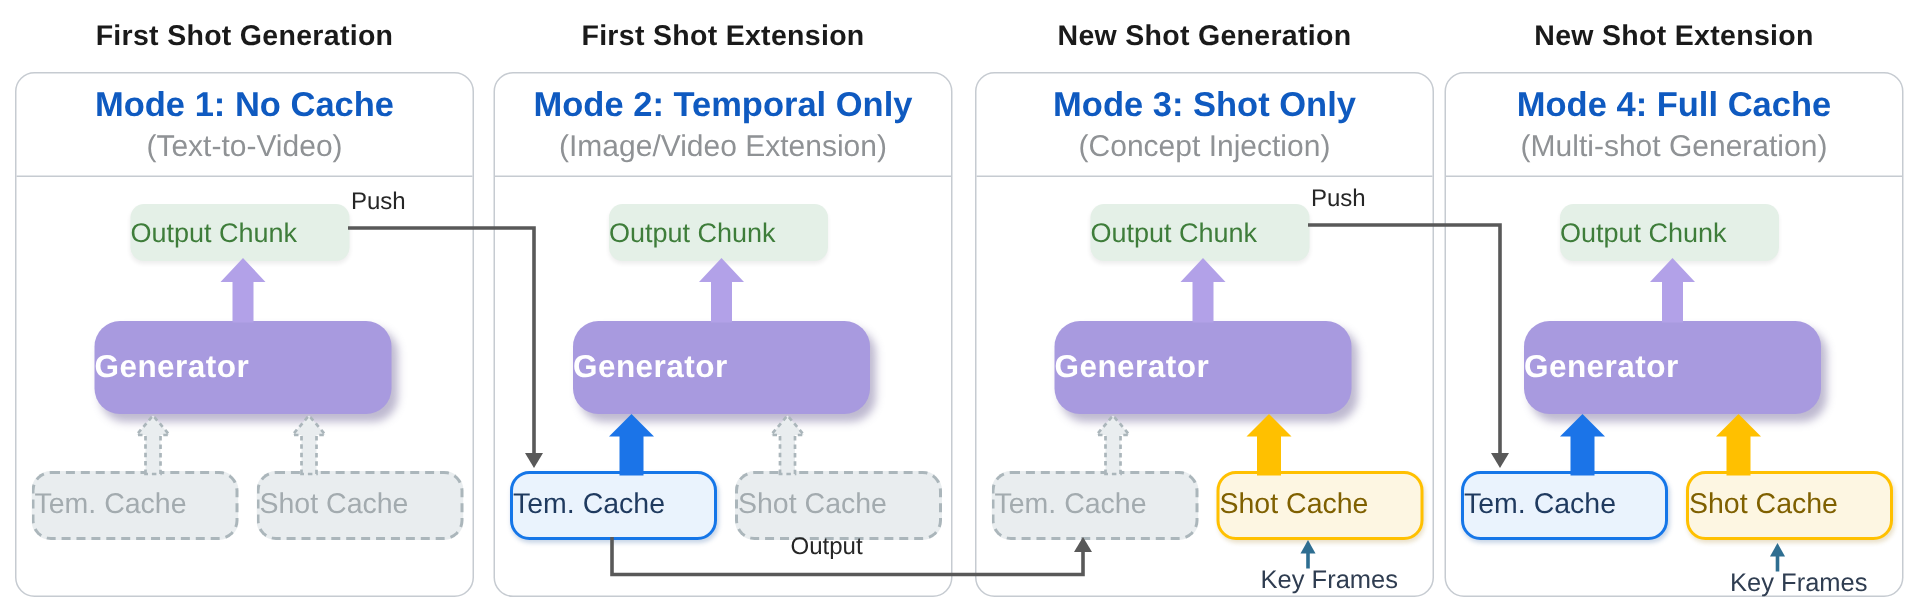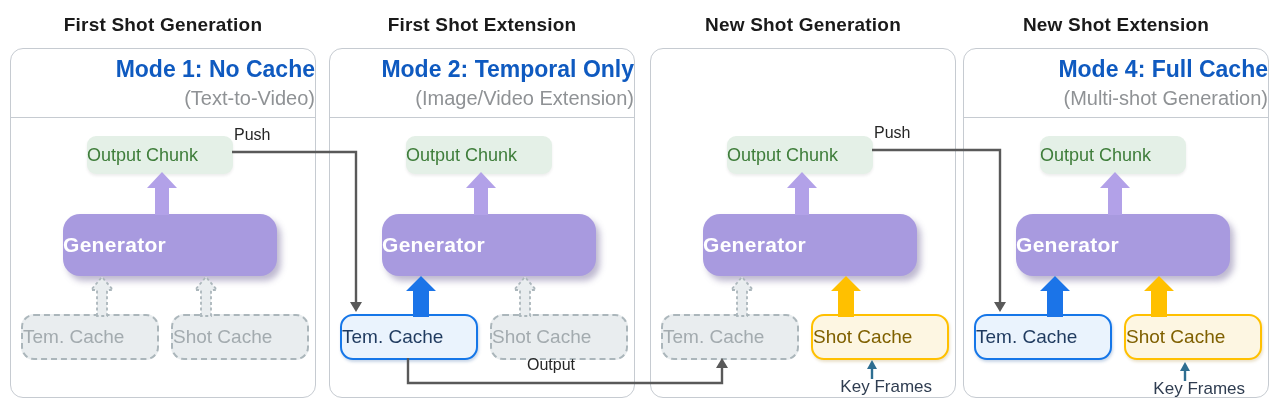--- a/index.html
+++ b/index.html
@@ -10,33 +10,33 @@
     position:absolute; top:11px; width:306px; height:28px;
     text-align:center; font-size:19px; font-weight:bold; color:var(--c-stage_title_black);
     line-height:28px; letter-spacing:0.2px;
   }
   .panel {
     position:absolute; top:48px; width:306px; height:350px;
     border:1.6px solid var(--c-panel_border); border-radius:13px; background:#ffffff;
   }
   .panel-header {
     position:absolute; left:0; top:0; width:100%; height:69px;
-    border-bottom:1.6px solid var(--c-panel_border); text-align:right; padding-top:5px;
+    border-bottom:1.6px solid var(--c-panel_border); text-align:center; padding-top:5px;
   }
   .mode-title { font-size:23px; font-weight:bold; color:var(--c-mode_title_blue); line-height:31px; }
   .mode-subtitle { font-size:20px; color:var(--c-subtitle_gray); line-height:27px; }
 
   .box { position:absolute; text-align:left; }
   .output-chunk {
     left:76px; top:87px; width:146px; height:38px; line-height:38px;
     background:var(--c-green_bg); color:var(--c-green_text); font-size:18px;
     border-radius:9px; box-shadow:0 2px 3px rgba(0,0,0,0.07);
   }
   .generator {
-    left:52px; top:165px; width:214px; height:62px; line-height:62px;
+    left:52px; top:165px; width:198px; height:62px; line-height:62px;
     background:var(--c-purple_box); color:#ffffff; font-size:21px; font-weight:bold;
     border-radius:17px; box-shadow:4px 5px 6px rgba(110,100,150,0.45);
     letter-spacing:0.3px;
   }
   .cache {
     top:265px; width:138px; height:46px; line-height:41px; font-size:19px; border-radius:13px;
   }
   .cache.tem { left:10px; }
   .cache.shot { left:160px; }
   .cache.inactive {
@@ -95,20 +95,24 @@
       <div class="mode-title">Mode 2: Temporal Only</div>
       <div class="mode-subtitle">(Image/Video Extension)</div>
     </div>
     <div class="box output-chunk">Output Chunk</div>
     <div class="box generator">Generator</div>
     <div class="box cache tem blue">Tem. Cache</div>
     <div class="box cache shot inactive">Shot Cache</div>
   </div>
 
   <div class="panel" style="left:650px">
+    <div class="panel-header">
+      <div class="mode-title">Mode 3: Shot Only</div>
+      <div class="mode-subtitle">(Concept Injection)</div>
+    </div>
     <div class="box output-chunk">Output Chunk</div>
     <div class="box generator">Generator</div>
     <div class="box cache tem inactive">Tem. Cache</div>
     <div class="box cache shot yellow">Shot Cache</div>
   </div>
 
   <div class="panel" style="left:963px">
     <div class="panel-header">
       <div class="mode-title">Mode 4: Full Cache</div>
       <div class="mode-subtitle">(Multi-shot Generation)</div>

